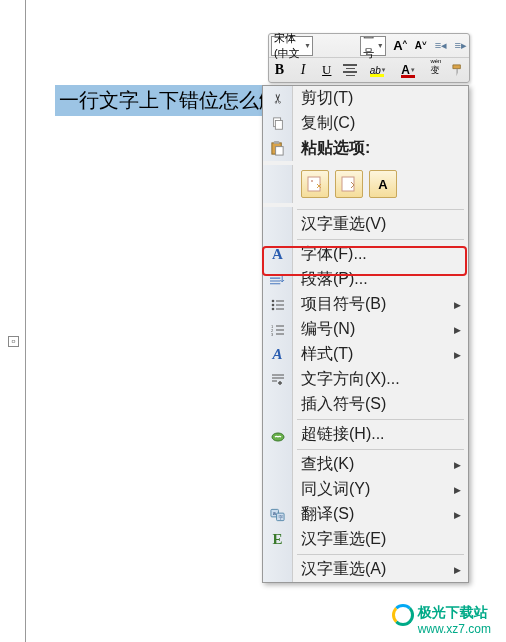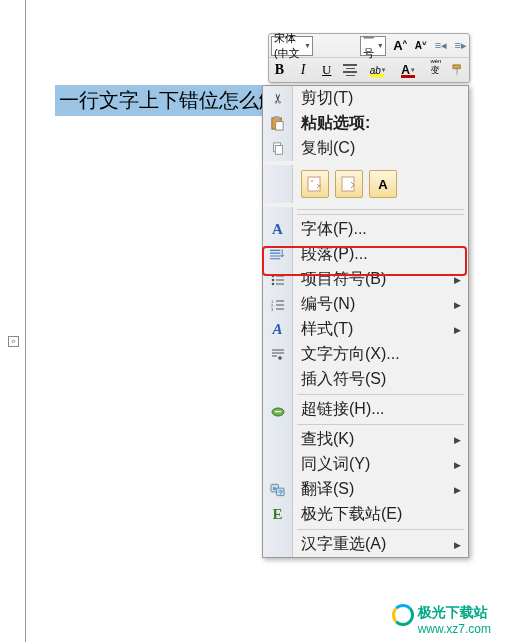--- a/index.html
+++ b/index.html
@@ -144,47 +144,47 @@
   </div>
 </div>
 
 <div class="context-menu">
 
   <div class="cm-item">
     <div class="cm-icon-col">
         <span class="scissors-ico">✂</span>
       </div>
     <div class="cm-label">剪切(T)</div>
+  </div>
+
+  <div class="cm-item">
+    <div class="cm-icon-col">
+        <span class="copy-ico">
+      <svg width="14" height="14" viewBox="0 0 16 16">
+            <rect x="3" y="1" width="8" height="10" fill="#fff" stroke="#888"></rect>
+            <rect x="5" y="4" width="8" height="10" fill="#fff" stroke="#888"></rect>
+          </svg>
+    </span>
+      </div>
+    <div class="cm-label">复制(C)</div>
   </div>
 
   <div class="cm-item header">
     <div class="cm-icon-col">
         <span class="paste-ico">
       <svg width="15" height="15" viewBox="0 0 16 16">
             <rect x="2" y="2" width="10" height="12" fill="#d9a34a" stroke="#8a6a2a"></rect>
             <rect x="4" y="0" width="6" height="3" fill="#aaa" rx="1"></rect>
             <rect x="6" y="6" width="8" height="9" fill="#fff" stroke="#888"></rect>
           </svg>
     </span>
       </div>
     <div class="cm-label">粘贴选项:</div>
   </div>
 
-  <div class="cm-item">
-    <div class="cm-icon-col">
-        <span class="copy-ico">
-      <svg width="14" height="14" viewBox="0 0 16 16">
-            <rect x="3" y="1" width="8" height="10" fill="#fff" stroke="#888"></rect>
-            <rect x="5" y="4" width="8" height="10" fill="#fff" stroke="#888"></rect>
-          </svg>
-    </span>
-      </div>
-    <div class="cm-label">复制(C)</div>
-  </div>
-
   <div class="paste-options-row">
     <div class="cm-icon-col"></div>
     <div class="paste-opts">
       <div class="paste-opt">
         <svg width="18" height="18" viewBox="0 0 18 18">
             <rect x="2" y="2" width="12" height="14" fill="#fff" stroke="#c98"></rect>
             <path stroke="#d9a34a" d="M11 9l4 4M15 9l-4 4"></path>
             <circle cx="6" cy="6" r="1" fill="#c98"></circle>
           </svg>
       </div>
@@ -198,20 +198,24 @@
         <span style="font-weight:bold;font-size:13px">A</span>
       </div>
     </div>
   </div>
 
   <div class="cm-sep">
       <div class="cm-icon-col"></div>
       <div class="line"></div>
     </div>
 
+  <div class="cm-item">
+    <div class="cm-icon-col"></div>
+    <div class="cm-label">汉字重选(V)</div>
+  </div>
 
   <div class="cm-sep">
       <div class="cm-icon-col"></div>
       <div class="line"></div>
     </div>
 
   <div class="cm-item">
     <div class="cm-icon-col">
         <span style="color:#2a5db0;font-weight:bold;font-family:'Times New Roman';font-size:15px">A</span>
       </div>
@@ -323,21 +327,21 @@
         </svg>
     </div>
     <div class="cm-label">翻译(S)</div>
     <div class="cm-arrow">▶</div>
   </div>
 
   <div class="cm-item">
     <div class="cm-icon-col">
         <span style="color:#3a7a2c;font-weight:bold;font-family:'Times New Roman';font-size:15px">E</span>
       </div>
-    <div class="cm-label">极光下载站(E)</div>
+    <div class="cm-label">汉字重选(E)</div>
   </div>
 
   <div class="cm-sep">
       <div class="cm-icon-col"></div>
       <div class="line"></div>
     </div>
 
   <div class="cm-item">
     <div class="cm-icon-col"></div>
     <div class="cm-label">汉字重选(A)</div>

